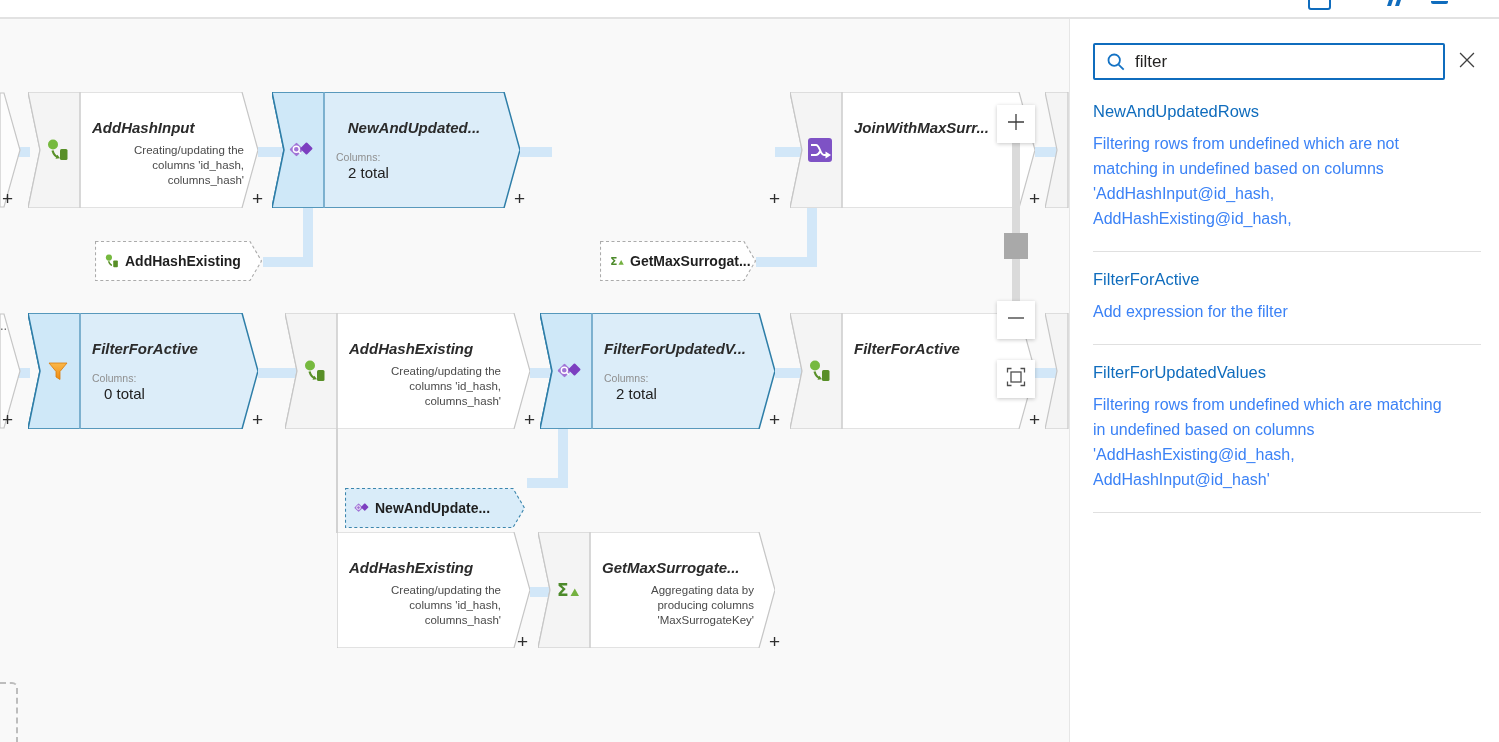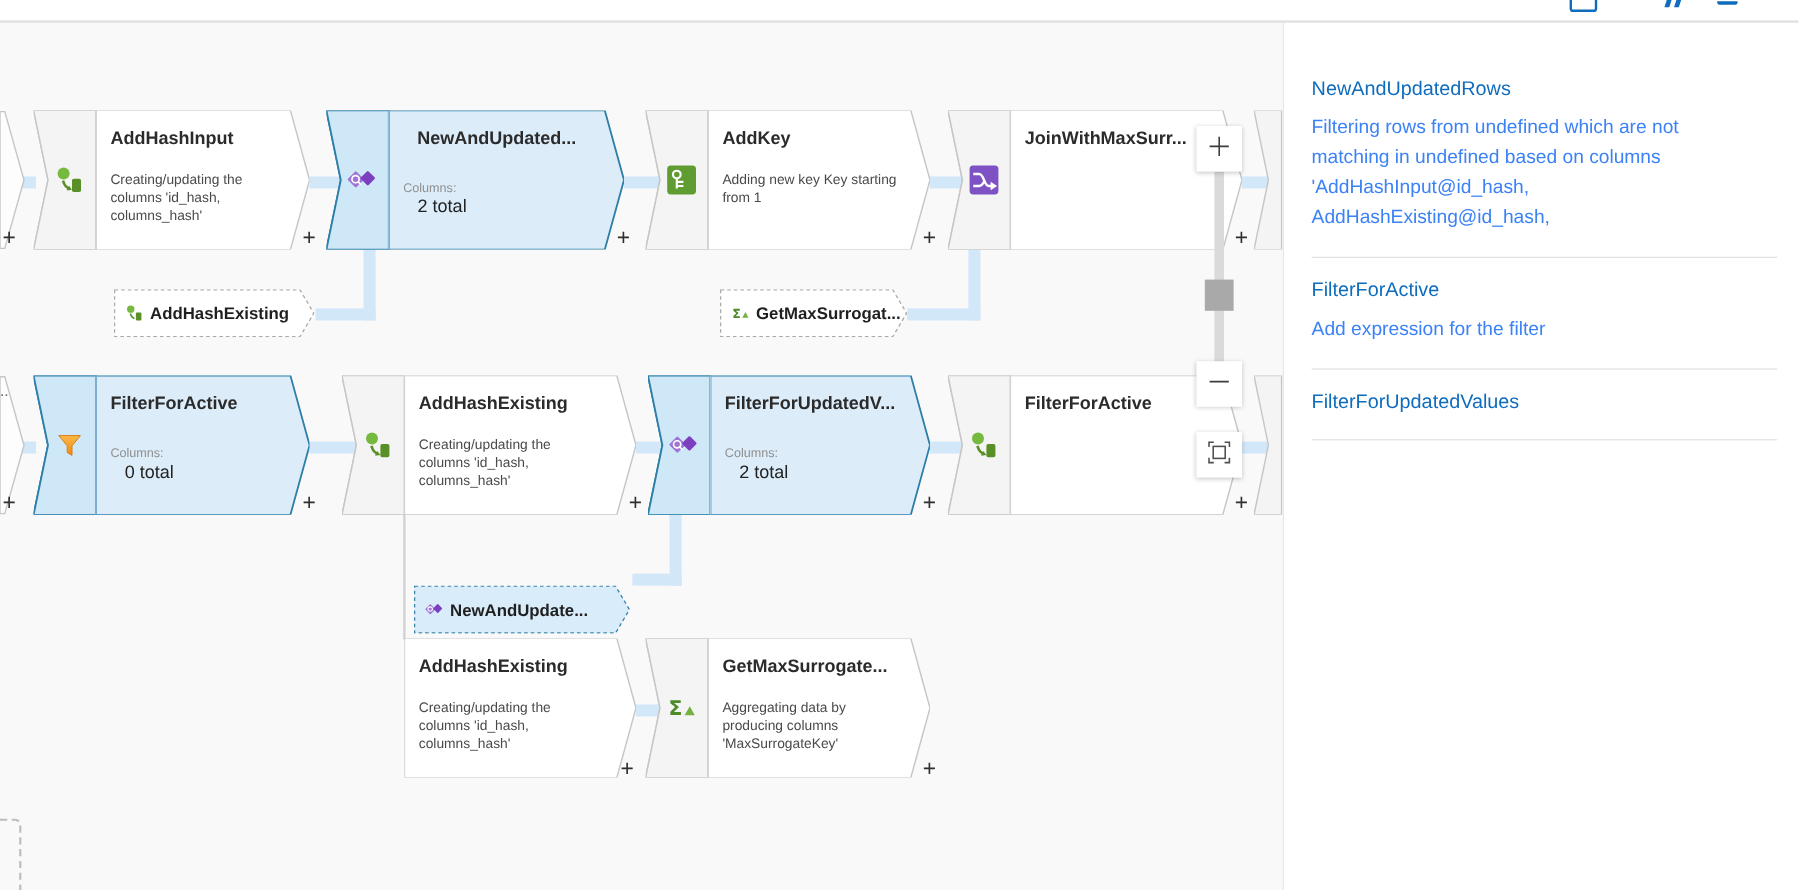--- a/index.html
+++ b/index.html
@@ -20,23 +20,23 @@
   .grayline{position:absolute;width:2px;background:#d2d2d2;z-index:1;}
   .node{position:absolute;height:116px;z-index:2;}
   .node svg.shape{position:absolute;left:0;top:0;}
   .outer{fill:#ffffff;stroke:#c6c6c6;stroke-width:1.2;}
   .iconsec{fill:#f4f4f4;stroke:#c6c6c6;stroke-width:1.2;}
   .sep{stroke:#d4d4d4;stroke-width:1;}
   .node.sel .outer{fill:#dcedf9;stroke:#2e7ea8;stroke-width:1.5;}
   .node.sel .iconsec{fill:#cfe8f8;stroke:#2e7ea8;stroke-width:1.5;}
   .node.sel .sep{stroke:#a3c9e2;}
   .nicon{position:absolute;left:17px;top:45px;width:26px;height:26px;}
-  .ntitle{position:absolute;left:64px;top:15px;right:28px;font-size:15px;font-weight:700;
-    color:#2b2b2b;white-space:nowrap;overflow:hidden;}
-  .ndesc{position:absolute;left:64px;top:51px;width:152px;font-size:11.5px;line-height:15px;color:#4a4a4a;}
+  .ntitle{position:absolute;left:64px;top:27px;right:28px;font-size:15px;font-weight:700;
+    color:#2b2b2b;white-space:nowrap;overflow:hidden;font-style:italic;}
+  .ndesc{position:absolute;left:64px;top:51px;width:152px;font-size:11.5px;line-height:15px;color:#4a4a4a;text-align:right;}
   .clip4{max-height:60px;overflow:hidden;}
   .ncols-label{position:absolute;left:64px;top:59px;font-size:10.5px;color:#8f8f8f;}
   .ncols-value{position:absolute;left:76px;top:72px;font-size:15px;color:#222;}
   .flat .ntitle{left:12px;}
   .flat .ndesc{left:12px;}
   .badge{position:absolute;height:40px;z-index:2;}
   .bshape{fill:#ffffff;stroke:#ababab;stroke-width:1.1;stroke-dasharray:3,2.5;}
   .badge.sel .bshape{fill:#d9ecf9;stroke:#3c86ad;}
   .bicon{position:absolute;left:9px;top:12px;width:16px;height:16px;}
   .btext{position:absolute;left:30px;top:0;line-height:40px;font-size:14px;font-weight:700;
@@ -151,36 +151,20 @@
           </g>
           <circle cx="7.3" cy="12.3" r="3" fill="none" stroke="#fff" stroke-width="1.4"></circle>
           <line x1="9.5" y1="14.5" x2="11.8" y2="16.8" stroke="#fff" stroke-width="1.4"></line>
         </svg>
     </span>
     <div class="ntitle">NewAndUpdated...</div>
     <div class="ncols-label">Columns:</div>
     <div class="ncols-value">2 total</div>
   </div>
 
-  <div class="node" style="left:538px;top:92px;width:237px;">
-    <svg class="shape" width="237" height="116">
-      <polygon class="outer" points="0,0 221,0 237,58 221,116 0,116 12,58"></polygon>
-      <polygon class="iconsec" points="0,0 52,0 52,116 0,116 12,58"></polygon>
-      <line class="sep" x1="52" y1="0" x2="52" y2="116"></line>
-    </svg>
-    <span class="nicon">
-      <svg width="26" height="26" viewBox="0 0 26 26">
-          <rect x="1" y="1" width="24" height="24" rx="3" fill="#5f9c31"></rect>
-          <circle cx="9" cy="8.5" r="3.2" fill="none" stroke="#fff" stroke-width="1.8"></circle>
-          <path d="M9 11.7 V20 M9 14.5 h5.5 M9 18 h5.5" stroke="#fff" stroke-width="1.8" fill="none"></path>
-        </svg>
-    </span>
-    <div class="ntitle">AddKey</div>
-    <div class="ndesc">Adding new key Key starting from 1</div>
-  </div>
 
   <div class="node" style="left:790px;top:92px;width:245px;">
     <svg class="shape" width="245" height="116">
       <polygon class="outer" points="0,0 229,0 245,58 229,116 0,116 12,58"></polygon>
       <polygon class="iconsec" points="0,0 52,0 52,116 0,116 12,58"></polygon>
       <line class="sep" x1="52" y1="0" x2="52" y2="116"></line>
     </svg>
     <span class="nicon">
       <svg width="26" height="26" viewBox="0 0 26 26">
           <rect x="1" y="1" width="24" height="24" rx="3" fill="#7e52c5"></rect>
@@ -370,28 +354,47 @@
   <div class="zbtn" style="left:997px;top:360px;">
     <span>
       <svg width="20" height="20" viewBox="0 0 20 20" fill="none" stroke="#4f4f4f" stroke-width="1.3">
           <path d="M1.5 5.5 v-4 h4 M14.5 1.5 h4 v4 M18.5 14.5 v4 h-4 M5.5 18.5 h-4 v-4"></path>
           <rect x="5" y="5" width="10" height="10"></rect>
         </svg>
     </span>
   </div>
 
   <div class="panel">
+    <div class="search-row">
+      <div class="search-box">
+        <span class="search-glyph">
+          <svg width="20" height="20" viewBox="0 0 20 20">
+              <circle cx="8.2" cy="8.2" r="5.7" fill="none" stroke="#1372c4" stroke-width="1.8"></circle>
+              <line x1="12.6" y1="12.6" x2="17.7" y2="17.7" stroke="#1372c4" stroke-width="1.8"></line>
+            </svg>
+        </span>
+        <input value="filter" style="">
+      </div>
+      <div class="close-btn">
+        <span>
+          <svg width="16" height="16" viewBox="0 0 15 15">
+              <path d="M1 1 L14 14 M14 1 L1 14" stroke="#404040" stroke-width="1.2"></path>
+            </svg>
+        </span>
+      </div>
+    </div>
     <div class="results">
       <div class="result">
         <div class="rtitle">NewAndUpdatedRows</div>
         <div class="rdesc">Filtering rows from undefined which are not matching in undefined based on columns 'AddHashInput@id_hash, AddHashExisting@id_hash,</div>
       </div>
       <div class="result">
         <div class="rtitle">FilterForActive</div>
         <div class="rdesc">Add expression for the filter</div>
       </div>
       <div class="result">
         <div class="rtitle">FilterForUpdatedValues</div>
+        <div class="rdesc">Filtering rows from undefined which are matching in undefined based on columns 'AddHashExisting@id_hash, AddHashInput@id_hash'</div>
       </div>
     </div>
   </div>
 
 </div>
 
 </body></html>

